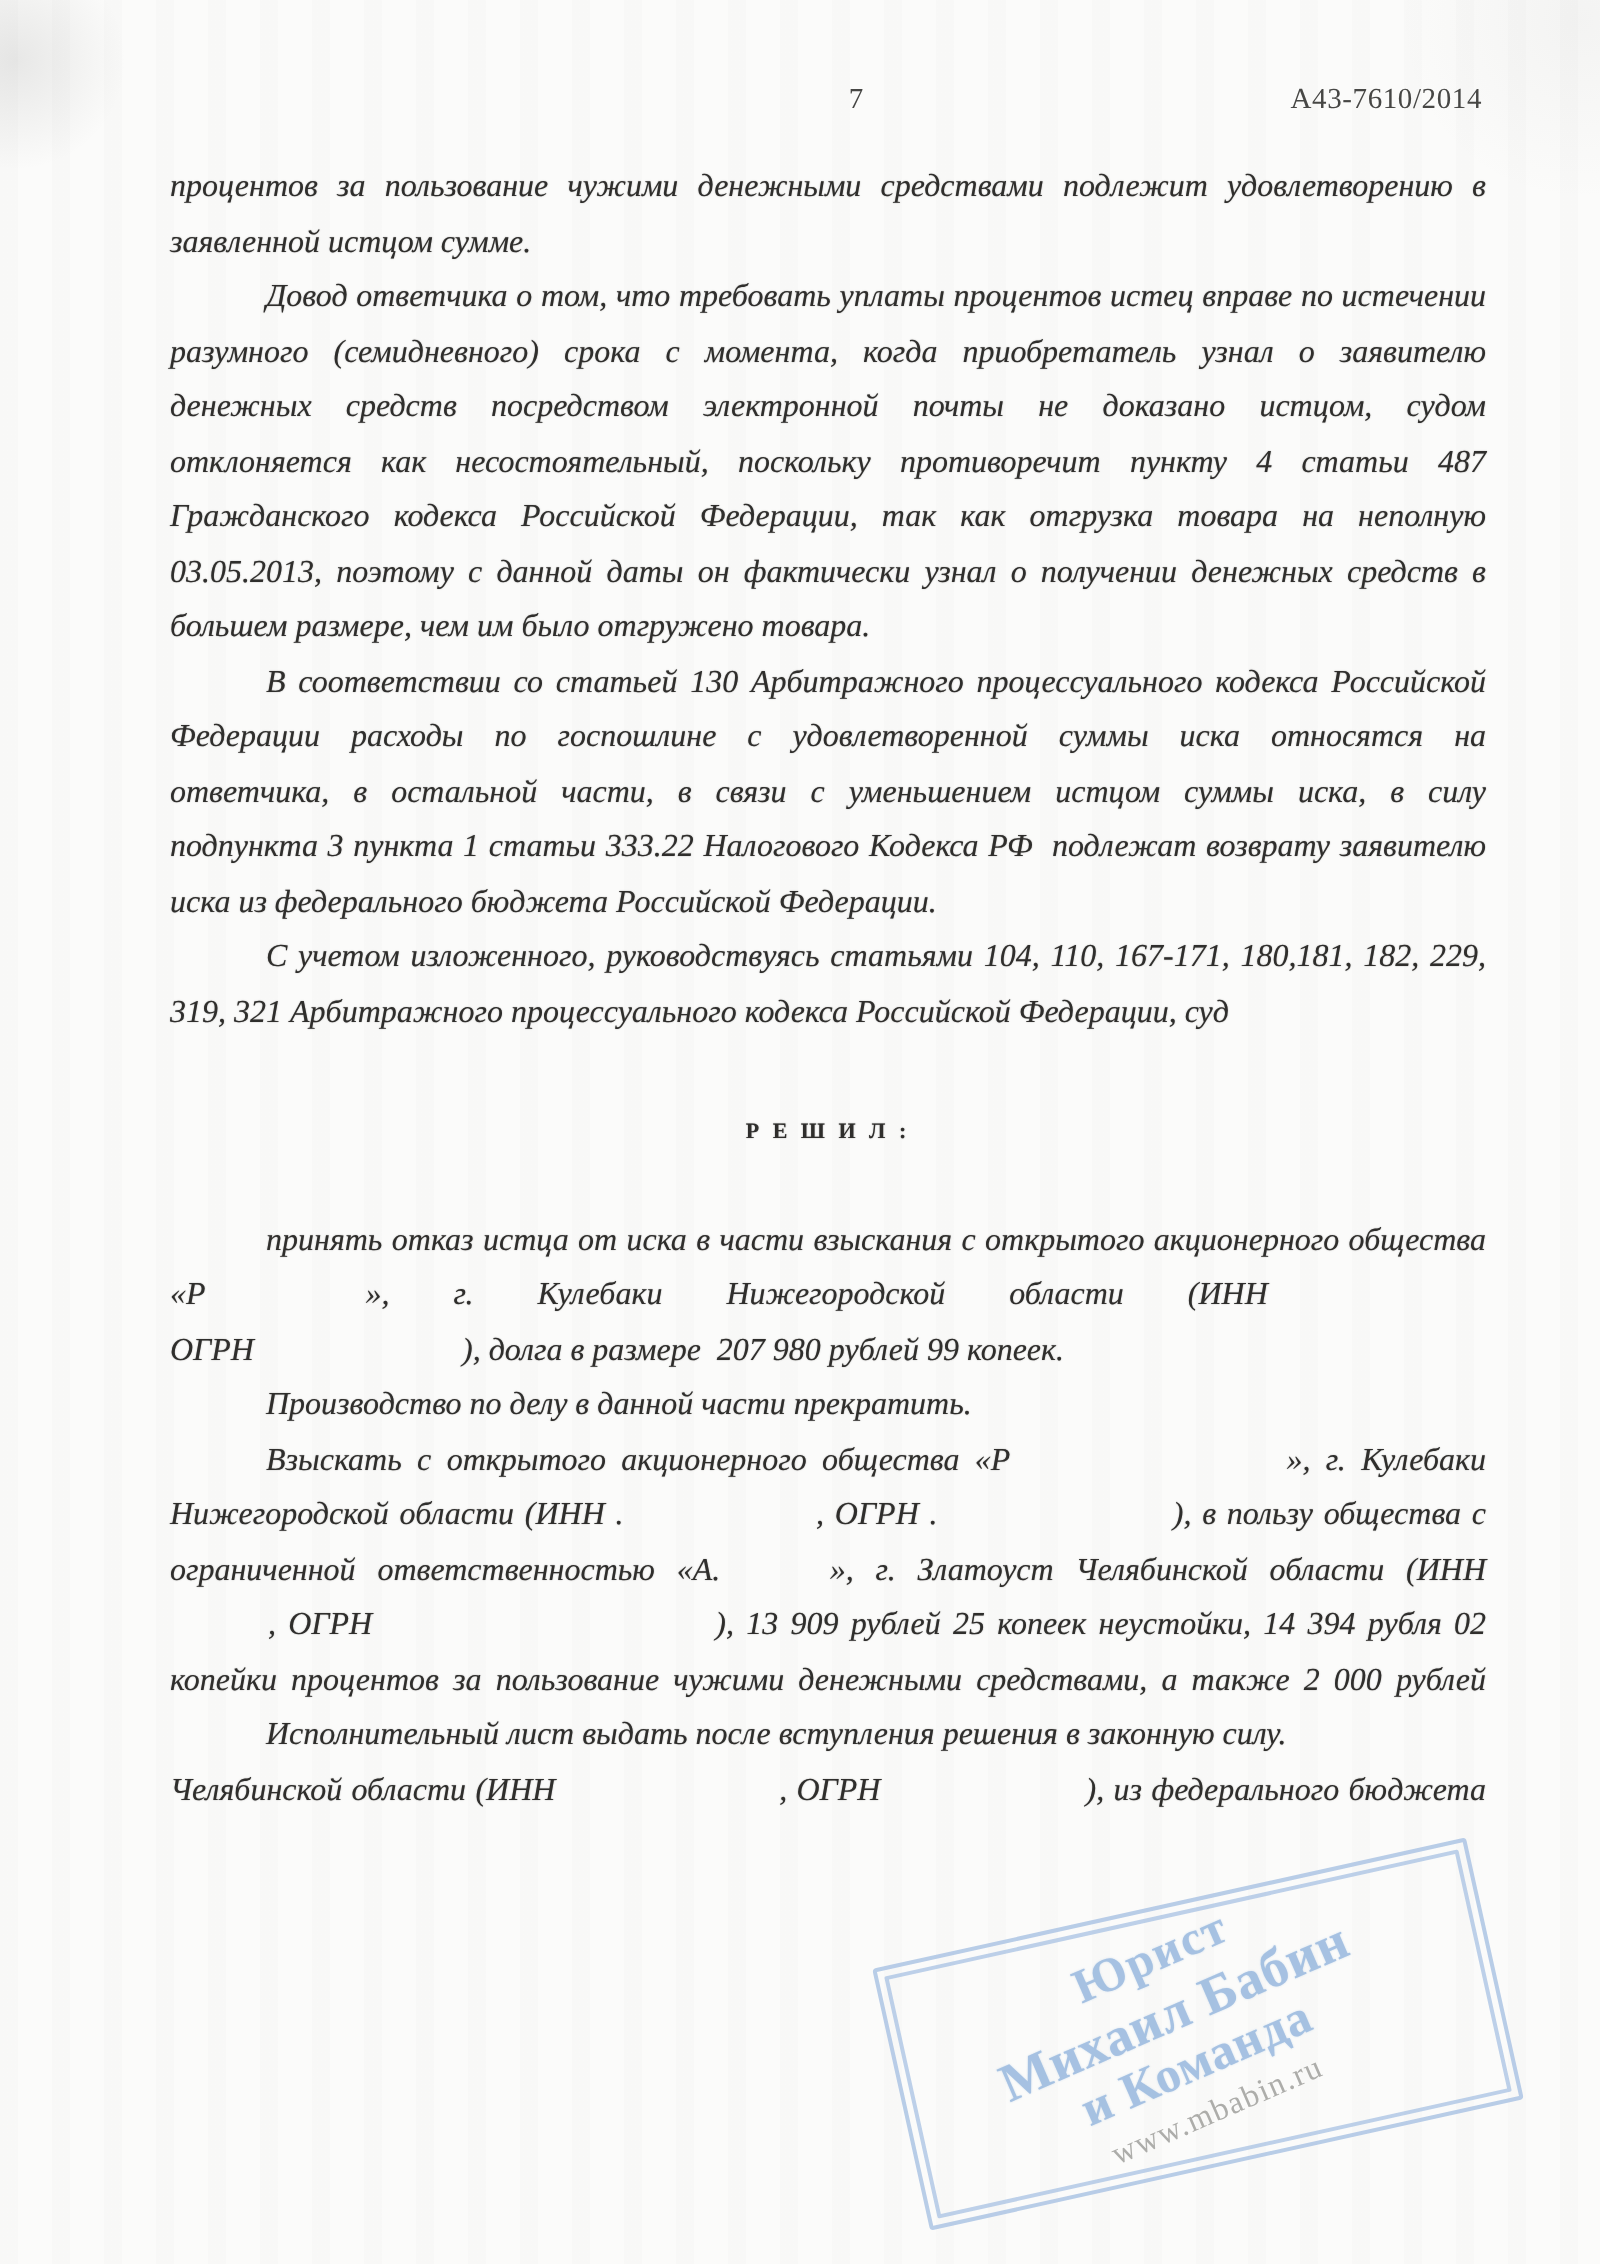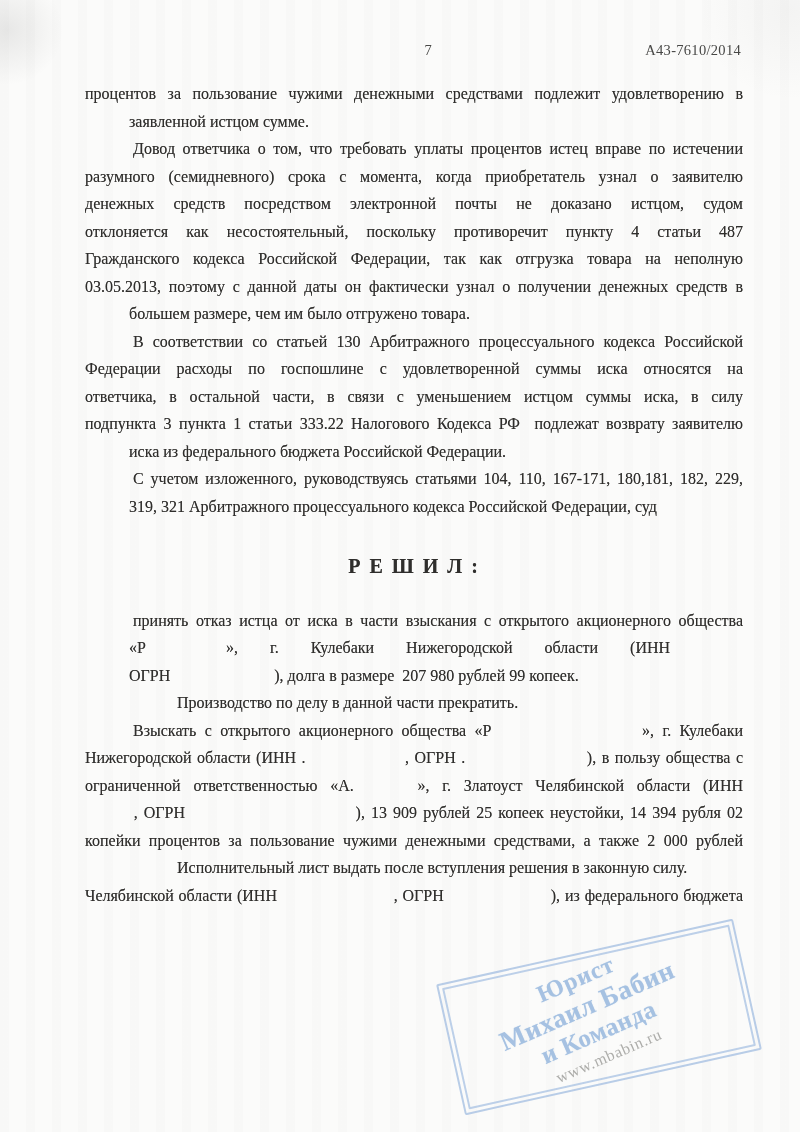--- a/index.html
+++ b/index.html
@@ -32,30 +32,31 @@
     position:absolute;left:0;right:0;text-align:center;
     transform:translateX(14px);
   }
   .hdr .caseno{position:absolute;right:2px;top:0;letter-spacing:.3px;}
   .doc{font-size:16px;}
   .line{
     line-height:27.5px;
     text-align:justify;
     text-align-last:justify;
     text-shadow:0 0 .6px rgba(47,46,44,.55);
+    font-style:italic;
   }
-  .line.nj{text-align:left;text-align-last:left;margin-left:44px;}
+  .line.nj{text-align:left;text-align-last:left;}
   .line.in{padding-left:48px;}
   .heading{
     line-height:27.5px;
     margin:33px 0 26px 0;
     text-align:center;
     font-weight:bold;
     letter-spacing:2px;
-    font-size:20px;
+    font-size:11px;
     text-shadow:0 0 .6px rgba(47,46,44,.6);
   }
   .para{margin:0;}
   
   .stamp{
     position:absolute;z-index:1;
     left:447px;top:950px;width:300px;height:130px;
     transform:rotate(-12.5deg);
     border:2px solid rgba(166,192,226,.85);
     border-radius:2px;

